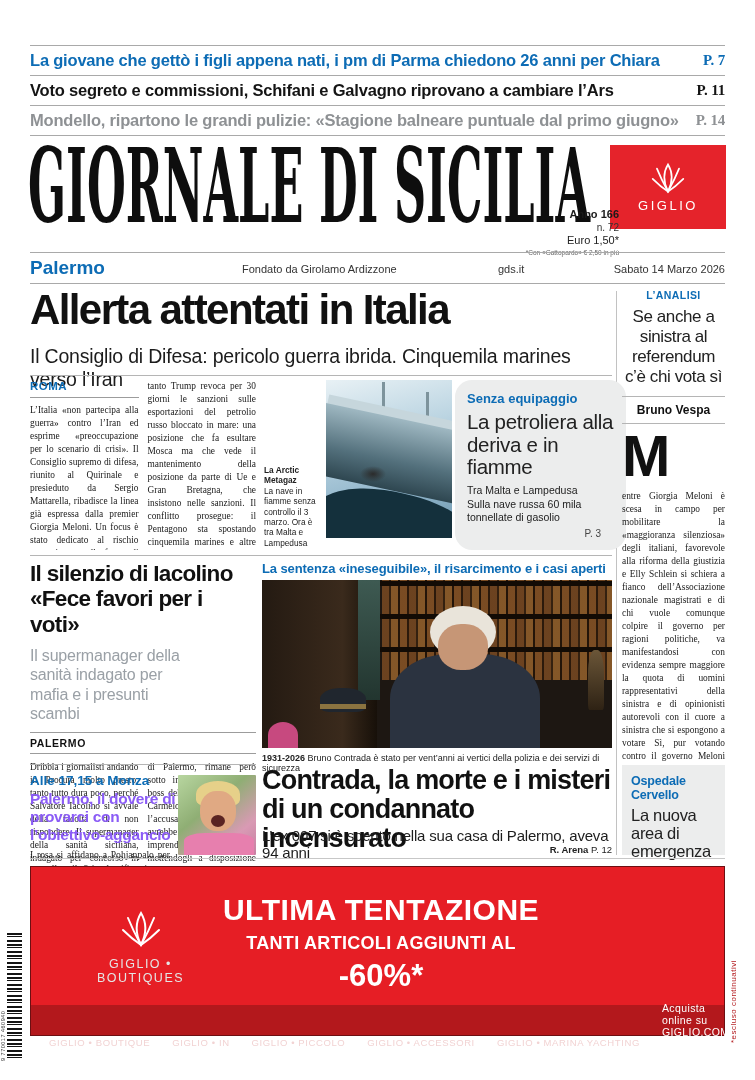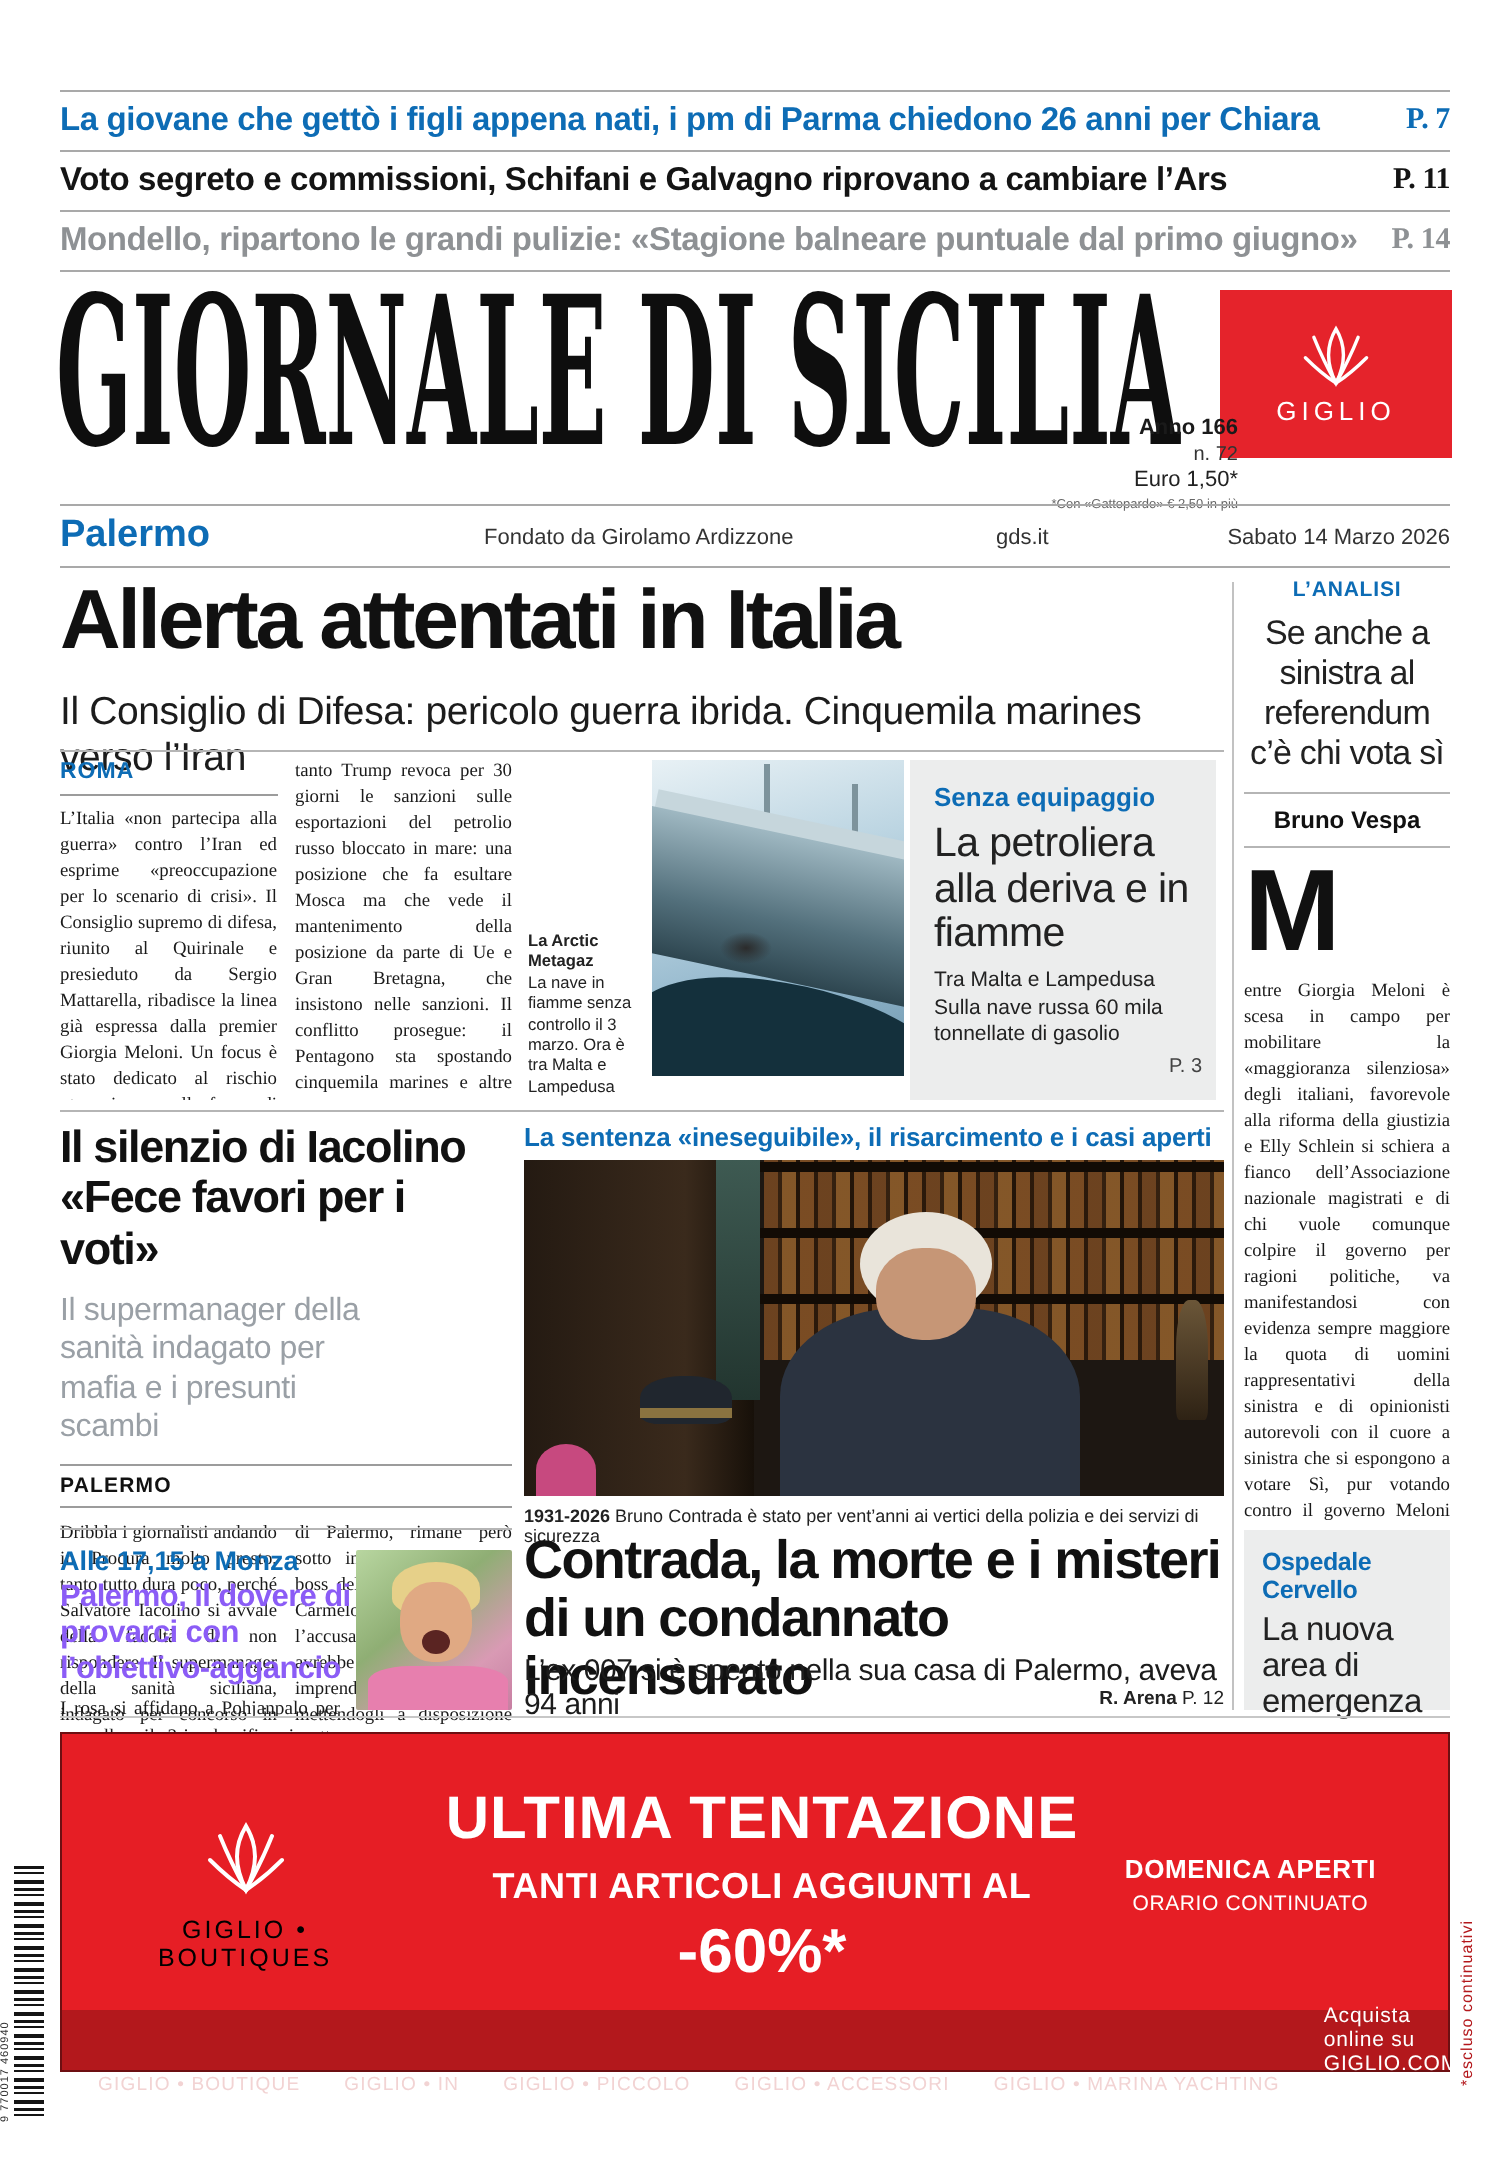--- a/index.html
+++ b/index.html
@@ -61,21 +61,21 @@
   .ship-mast1 { position:absolute; left:56px; top:2px; width:3px; height:40px; background:#7d939c; }
   .ship-mast2 { position:absolute; left:100px; top:12px; width:3px; height:36px; background:#7d939c; }
   .ship-smoke { position:absolute; left:20px; top:44px; width:80px; height:46px; border-radius:50%;
                 background:radial-gradient(closest-side,#f4f8fa,rgba(244,248,250,0)); filter:blur(2px); }
   .ship-dark { position:absolute; left:-10px; bottom:-18px; width:160px; height:64px; background:#14303c; border-radius:40% 60% 0 0; transform:rotate(8deg); }
   .ship-fire { position:absolute; left:34px; top:86px; width:26px; height:16px; border-radius:50%;
                background:radial-gradient(closest-side,#2b2b2b,rgba(30,30,30,0)); }
   .ship-caption { position:absolute; left:0; bottom:2px; width:60px; font-size:8.3px; line-height:1.25; color:#222; }
   .ship-caption b { display:block; }
 
-  .colC { position:absolute; left:425px; top:0; width:153px; height:170px; background:#eceded; padding:11px 12px; }
+  .colC { position:absolute; left:425px; top:0; width:171px; height:170px; background:#eceded; padding:11px 12px;border-radius:17px; }
   .boxC-kicker { font-size:13px; }
   .boxC-title { font-size:20.5px; font-weight:400; color:#222; line-height:1.1; letter-spacing:-0.3px; margin-top:5px; }
   .boxC-text { position:absolute; left:12px; bottom:10px; width:134px; font-size:10.5px; line-height:1.3; color:#222; }
   .boxC-page { text-align:right; font-size:10px; color:#444; margin-top:2px; }
 
   .row2 { position:absolute; top:272px; left:0; width:582px; }
   .iac { position:absolute; left:0; top:0; width:226px; }
   .iac-hl { font-size:22.5px; font-weight:800; letter-spacing:-0.7px; line-height:1.13; color:#111; }
   .iac-stand { margin-top:9px; width:160px; font-size:16px; line-height:1.2; color:#9aa0a6; letter-spacing:-0.2px; }
   .iac-kicker { margin-top:9px; border-top:1px solid #9c9c9c; border-bottom:1px solid #9c9c9c;
@@ -131,21 +131,21 @@
   .rail-author { padding:6px 0; text-align:center; font-size:12px; font-weight:bold; color:#111; }
   .dropcap { font-size:58px; font-weight:800; line-height:0.9; color:#111; margin-top:6px; font-family:"Liberation Sans",sans-serif; }
   .rail-body { margin-top:8px; }
   .cervello { position:absolute; left:0; top:476px; width:103px; height:90px; background:#eceded; padding:9px 9px; }
   .cerv-kicker { font-size:12.5px; letter-spacing:-0.2px; }
   .cerv-title { margin-top:4px; font-size:16.5px; font-weight:400; color:#222; line-height:1.1; letter-spacing:-0.3px; }
   .cerv-byline { margin-top:6px; text-align:right; font-size:9.5px; }
 
   
   .ad { position:absolute; left:30px; top:866px; width:695px; height:170px; background:#e61e25; border:1px solid #6d0f12; }
-  .ad-left { position:absolute; left:24px; top:42px; width:135px; text-align:center; color:#000000; }
+  .ad-left { position:absolute; left:42px; top:42px; width:135px; text-align:center; color:#e5e5e5; }
   .ad-left .g-label { font-size:12.5px; letter-spacing:1.5px; margin-top:4px; }
   .ad-center { position:absolute; left:185px; top:26px; width:330px; text-align:center; color:#fff; }
   .ad-title { font-size:30px; font-weight:bold; letter-spacing:0.5px; }
   .ad-line2 { font-size:18px; font-weight:bold; margin-top:6px; letter-spacing:0.3px; }
   .ad-discount { font-size:31px; font-weight:bold; margin-top:4px; }
   .ad-right { position:absolute; right:36px; top:60px; text-align:center; color:#fff; }
   .ad-right1 { font-size:13px; font-weight:bold; letter-spacing:0.3px; }
   .ad-right2 { font-size:10.5px; margin-top:4px; letter-spacing:0.3px; }
   .ad-strip { position:absolute; left:0; bottom:0; width:100%; height:30px; background:#b3181c;
               display:flex; align-items:center; padding:0 18px; gap:22px; }
@@ -361,24 +361,20 @@
           <path d="M38 21 C32 27 26 32 20 36"></path>
         </g>
       </svg>
       <div class="g-label">GIGLIO • BOUTIQUES</div>
     </div>
     <div class="ad-center">
       <div class="ad-title">ULTIMA TENTAZIONE</div>
       <div class="ad-line2">TANTI ARTICOLI AGGIUNTI AL</div>
       <div class="ad-discount">-60%*</div>
     </div>
-    <div class="ad-right">
-      <div class="ad-right1">DOMENICA APERTI</div>
-      <div class="ad-right2">ORARIO CONTINUATO</div>
-    </div>
     <div class="ad-strip">
       <span class="ad-brand">GIGLIO • BOUTIQUE</span>
       <span class="ad-brand">GIGLIO • IN</span>
       <span class="ad-brand">GIGLIO • PICCOLO</span>
       <span class="ad-brand">GIGLIO • ACCESSORI</span>
       <span class="ad-brand">GIGLIO • MARINA YACHTING</span>
       <span class="ad-online">Acquista online su GIGLIO.COM</span>
     </div>
   </div>
   <div class="ad-sidenote">*escluso continuativi</div>

